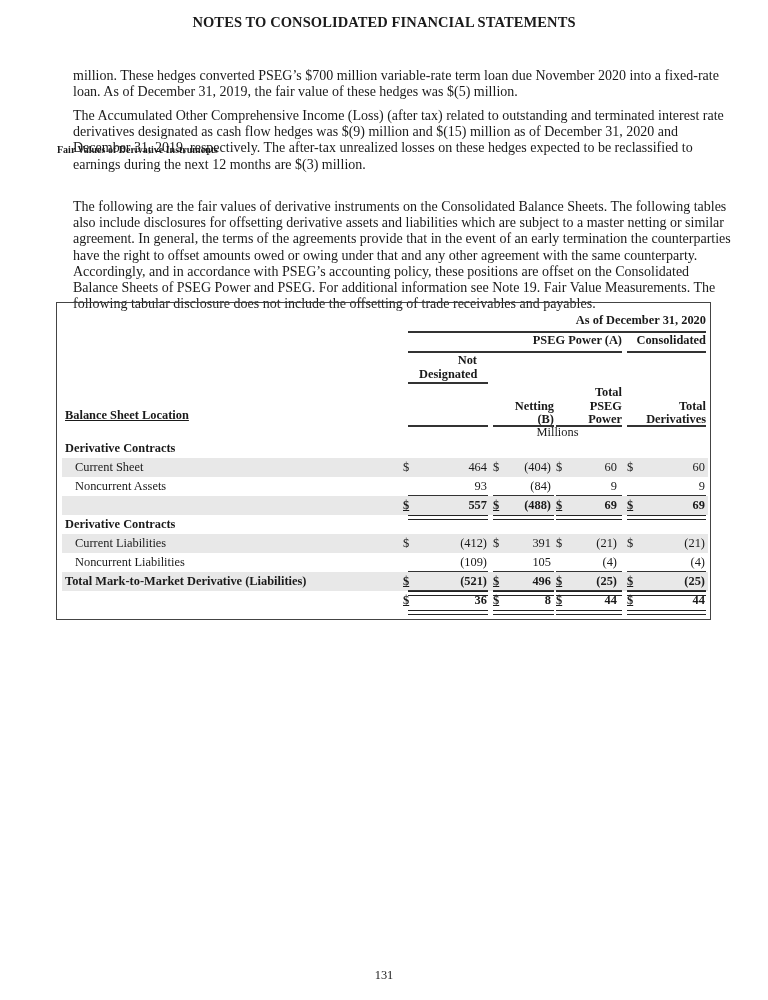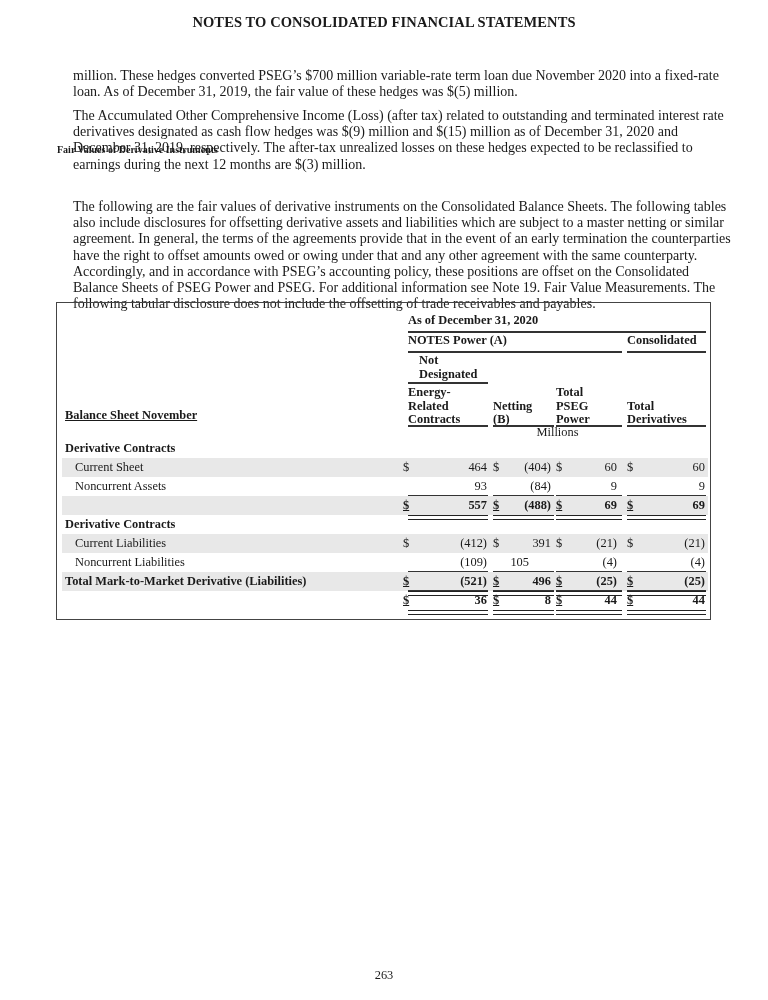--- a/index.html
+++ b/index.html
@@ -19,21 +19,21 @@
   .p1 { top: 52px; }
   .p2 { top: 92px; }
   .section-heading { position: absolute; left: 57px; top: 144px; font-weight: bold; font-size: 10px; }
   .p3 { top: 183px; }
 
   .table-box {
     position: absolute; left: 56px; top: 302px; width: 655px; height: 318px;
     border: 1.5px solid #444; box-sizing: border-box;
   }
   .abs { position: absolute; }
-  .hdr { font-weight: bold; font-size: 12.4px; text-align: left; line-height: 13.5px; }
+  .hdr { font-weight: bold; font-size: 12.4px; text-align: right; line-height: 13.5px; }
   .rule { position: absolute; height: 0; border-top: 2px solid #333; }
   .rule.thin { border-top-width: 1.5px; }
   .dbl { position: absolute; height: 3px; border-top: 1.5px solid #222; border-bottom: 1.5px solid #222; }
 
   .row { position: absolute; left: 5px; width: 646px; height: 19px; font-size: 12.4px; line-height: 19px; }
   .row.shaded { background: #e8e8e8; }
   .row .label { position: absolute; left: 3px; white-space: nowrap; }
   .row .label.indent { left: 13px; }
   .row.bold { font-weight: bold; }
   .cell-d { position: absolute; }
@@ -50,48 +50,43 @@
 <p class="para p1">million. These hedges converted PSEG’s $700 million variable-rate term loan due November 2020 into a fixed-rate loan. As of December 31, 2019, the fair value of these hedges was $(5) million.</p>
 <p class="para p2">The Accumulated Other Comprehensive Income (Loss) (after tax) related to outstanding and terminated interest rate derivatives designated as cash flow hedges was $(9) million and $(15) million as of December 31, 2020 and December 31, 2019, respectively. The after-tax unrealized losses on these hedges expected to be reclassified to earnings during the next 12 months are $(3) million.</p>
 <div class="section-heading">Fair Values of Derivative Instruments</div>
 <p class="para p3">The following are the fair values of derivative instruments on the Consolidated Balance Sheets. The following tables also include disclosures for offsetting derivative assets and liabilities which are subject to a master netting or similar agreement. In general, the terms of the agreements provide that in the event of an early termination the counterparties have the right to offset amounts owed or owing under that and any other agreement with the same counterparty. Accordingly, and in accordance with PSEG’s accounting policy, these positions are offset on the Consolidated Balance Sheets of PSEG Power and PSEG. For additional information see Note 19. Fair Value Measurements. The following tabular disclosure does not include the offsetting of trade receivables and payables.</p>
 
 <div class="table-box">
 
   <div class="abs hdr" style="left:351px; top:11px; width:298px;">As of December 31, 2020</div>
   <div class="rule" style="left:351px; top:28px; width:298px;"></div>
 
-  <div class="abs hdr" style="left:351px; top:31px; width:214px;">NOTES Power (A)</div>
+  <div class="abs hdr" style="left:351px; top:31px; width:214px;">PSEG Power (A)</div>
   <div class="abs hdr" style="left:570px; top:31px; width:79px;">Consolidated</div>
   <div class="rule" style="left:351px; top:48px; width:214px;"></div>
   <div class="rule" style="left:570px; top:48px; width:79px;"></div>
 
   <div class="abs hdr" style="left:351px; top:51px; width:80px; white-space:pre-line;"><span style="display:block; width:58px; margin:0 auto;">Not Designated</span></div>
   <div class="rule" style="left:351px; top:79px; width:80px;"></div>
 
-  <div class="abs hdr" style="left:351px; top:83px; width:80px;">
-    <div>Energy-</div>
-    <div>Related</div>
-    <div>Contracts</div>
-  </div>
   <div class="abs hdr" style="left:436px; top:96.5px; width:61px;">
     <div>Netting</div>
     <div>(B)</div>
   </div>
   <div class="abs hdr" style="left:499px; top:83px; width:66px;">
     <div>Total</div>
     <div>PSEG</div>
     <div>Power</div>
   </div>
   <div class="abs hdr" style="left:570px; top:96.5px; width:79px;">
     <div>Total</div>
     <div>Derivatives</div>
   </div>
 
-  <div class="abs bsl" style="left:8px; top:105px;">Balance Sheet November</div>
+  <div class="abs bsl" style="left:8px; top:105px;">Balance Sheet Location</div>
 
   <div class="rule" style="left:351px; top:122px; width:80px;"></div>
   <div class="rule" style="left:436px; top:122px; width:61px;"></div>
   <div class="rule" style="left:499px; top:122px; width:66px;"></div>
   <div class="rule" style="left:570px; top:122px; width:79px;"></div>
 
   <div class="abs millions" style="left:436px; top:122px; width:129px;">Millions</div>
 
   <div id="rows">
       <div class="row bold" style="top: 136px;">
@@ -143,21 +138,21 @@
         <span class="cell-d" style="left: 431px;">$</span>
         <span class="cell-v" style="left: 441px; width: 48px;">391</span>
         <span class="cell-d" style="left: 494px;">$</span>
         <span class="cell-v" style="left: 505px; width: 50px;">(21)</span>
         <span class="cell-d" style="left: 565px;">$</span>
         <span class="cell-v" style="left: 581px; width: 62px;">(21)</span>
       </div>
       <div class="row" style="top: 250px;">
         <span class="label indent">Noncurrent Liabilities</span>
         <span class="cell-v" style="left: 367px; width: 58px;">(109)</span>
-        <span class="cell-v" style="left: 419px; width: 48px;">105</span>
+        <span class="cell-v" style="left: 441px; width: 48px;">105</span>
         <span class="cell-v" style="left: 505px; width: 50px;">(4)</span>
         <span class="cell-v" style="left: 581px; width: 62px;">(4)</span>
       </div>
       <div class="row shaded bold" style="top: 269px;">
         <span class="label">Total Mark-to-Market Derivative (Liabilities)</span>
         <span class="cell-d" style="left: 341px; text-decoration: underline;">$</span>
         <span class="cell-v" style="left: 367px; width: 58px;">(521)</span>
         <span class="cell-d" style="left: 431px; text-decoration: underline;">$</span>
         <span class="cell-v" style="left: 441px; width: 48px;">496</span>
         <span class="cell-d" style="left: 494px; text-decoration: underline;">$</span>
@@ -187,13 +182,13 @@
       <div class="rule thin" style="left: 436px; width: 61px; top: 287px;"></div>
       <div class="rule thin" style="left: 499px; width: 66px; top: 287px;"></div>
       <div class="rule thin" style="left: 570px; width: 79px; top: 287px;"></div>
       <div class="dbl" style="left: 351px; width: 80px; top: 307px;"></div>
       <div class="dbl" style="left: 436px; width: 61px; top: 307px;"></div>
       <div class="dbl" style="left: 499px; width: 66px; top: 307px;"></div>
       <div class="dbl" style="left: 570px; width: 79px; top: 307px;"></div>
     </div>
 </div>
 
-<div class="page-number">263</div>
+<div class="page-number">131</div>
 
 </body></html>

